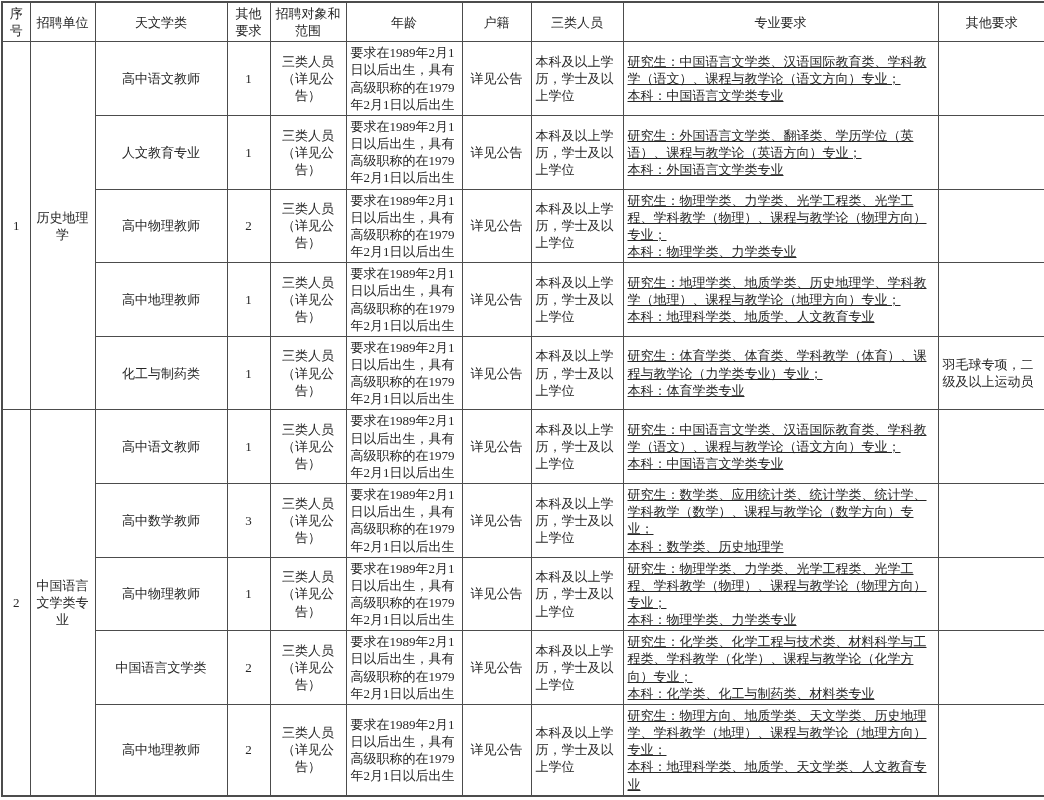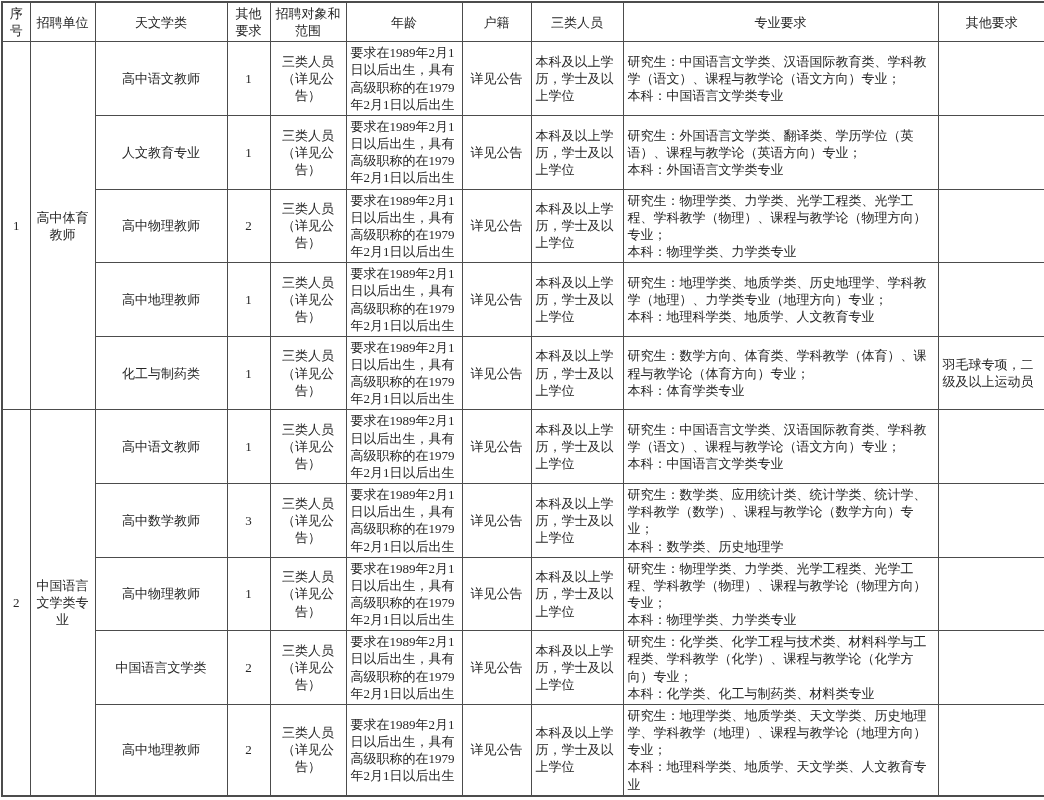--- a/index.html
+++ b/index.html
@@ -22,21 +22,21 @@
     padding:2px 4px;
     vertical-align:middle;
     font-weight:normal;
     word-break:break-all;
     overflow:hidden;
   }
   thead tr{height:34px;}
   tbody tr{height:72px;}
   .c{text-align:center;}
   .l{text-align:left;}
-  td.major{white-space:pre-line;}
+  td.major{white-space:pre-line;text-decoration:underline;}
   col.w-serial{width:28px;}
   col.w-unit{width:65px;}
   col.w-position{width:132px;}
   col.w-count{width:43px;}
   col.w-scope{width:76px;}
   col.w-age{width:116px;}
   col.w-hukou{width:69px;}
   col.w-edu{width:92px;}
   col.w-major{width:315px;}
   col.w-other{width:108px;}
@@ -67,21 +67,21 @@
         <th class="c" data-name="column-header">年龄</th>
         <th class="c" data-name="column-header">户籍</th>
         <th class="c" data-name="column-header">三类人员</th>
         <th class="c" data-name="column-header">专业要求</th>
         <th class="c" data-name="column-header">其他要求</th>
       </tr>
   </thead>
   <tbody data-name="table-body">
       <tr data-name="table-row">
         <td class="c" data-name="serial-cell" rowspan="5">1</td>
-        <td class="c" data-name="unit-cell" rowspan="5">高中体育教师</td>
+        <td class="c" data-name="unit-cell" rowspan="5">历史地理学</td>
         <td class="c" data-name="position-cell">高中语文教师</td>
         <td class="c" data-name="count-cell">1</td>
         <td class="c" data-name="scope-cell">三类人员（详见公告）</td>
         <td class="l" data-name="age-cell">要求在1989年2月1日以后出生，具有高级职称的在1979年2月1日以后出生</td>
         <td class="c" data-name="hukou-cell">详见公告</td>
         <td class="l" data-name="education-cell">本科及以上学历，学士及以上学位</td>
         <td class="l major" data-name="major-cell">研究生：中国语言文学类、汉语国际教育类、学科教学（语文）、课程与教学论（语文方向）专业；
 本科：中国语言文学类专业</td>
         <td class="l" data-name="other-cell"></td>
       </tr>
@@ -107,32 +107,32 @@
 本科：物理学类、力学类专业</td>
         <td class="l" data-name="other-cell"></td>
       </tr>
       <tr data-name="table-row">
         <td class="c" data-name="position-cell">高中地理教师</td>
         <td class="c" data-name="count-cell">1</td>
         <td class="c" data-name="scope-cell">三类人员（详见公告）</td>
         <td class="l" data-name="age-cell">要求在1989年2月1日以后出生，具有高级职称的在1979年2月1日以后出生</td>
         <td class="c" data-name="hukou-cell">详见公告</td>
         <td class="l" data-name="education-cell">本科及以上学历，学士及以上学位</td>
-        <td class="l major" data-name="major-cell">研究生：地理学类、地质学类、历史地理学、学科教学（地理）、力学类专业（地理方向）专业；
+        <td class="l major" data-name="major-cell">研究生：地理学类、地质学类、历史地理学、学科教学（地理）、课程与教学论（地理方向）专业；
 本科：地理科学类、地质学、人文教育专业</td>
         <td class="l" data-name="other-cell"></td>
       </tr>
       <tr data-name="table-row">
         <td class="c" data-name="position-cell">化工与制药类</td>
         <td class="c" data-name="count-cell">1</td>
         <td class="c" data-name="scope-cell">三类人员（详见公告）</td>
         <td class="l" data-name="age-cell">要求在1989年2月1日以后出生，具有高级职称的在1979年2月1日以后出生</td>
         <td class="c" data-name="hukou-cell">详见公告</td>
         <td class="l" data-name="education-cell">本科及以上学历，学士及以上学位</td>
-        <td class="l major" data-name="major-cell">研究生：数学方向、体育类、学科教学（体育）、课程与教学论（体育方向）专业；
+        <td class="l major" data-name="major-cell">研究生：体育学类、体育类、学科教学（体育）、课程与教学论（力学类专业）专业；
 本科：体育学类专业</td>
         <td class="l" data-name="other-cell">羽毛球专项，二级及以上运动员</td>
       </tr>
       <tr data-name="table-row">
         <td class="c" data-name="serial-cell" rowspan="5">2</td>
         <td class="c" data-name="unit-cell" rowspan="5">中国语言文学类专业</td>
         <td class="c" data-name="position-cell">高中语文教师</td>
         <td class="c" data-name="count-cell">1</td>
         <td class="c" data-name="scope-cell">三类人员（详见公告）</td>
         <td class="l" data-name="age-cell">要求在1989年2月1日以后出生，具有高级职称的在1979年2月1日以后出生</td>
@@ -175,18 +175,18 @@
 本科：化学类、化工与制药类、材料类专业</td>
         <td class="l" data-name="other-cell"></td>
       </tr>
       <tr data-name="table-row">
         <td class="c" data-name="position-cell">高中地理教师</td>
         <td class="c" data-name="count-cell">2</td>
         <td class="c" data-name="scope-cell">三类人员（详见公告）</td>
         <td class="l" data-name="age-cell">要求在1989年2月1日以后出生，具有高级职称的在1979年2月1日以后出生</td>
         <td class="c" data-name="hukou-cell">详见公告</td>
         <td class="l" data-name="education-cell">本科及以上学历，学士及以上学位</td>
-        <td class="l major" data-name="major-cell">研究生：地理学类、地质学类、天文学类、历史地理学、学科教学（地理）、课程与教学论（地理方向）专业；
+        <td class="l major" data-name="major-cell">研究生：物理方向、地质学类、天文学类、历史地理学、学科教学（地理）、课程与教学论（地理方向）专业；
 本科：地理科学类、地质学、天文学类、人文教育专业</td>
         <td class="l" data-name="other-cell"></td>
       </tr>
     </tbody>
 </table>
 
 </body></html>

